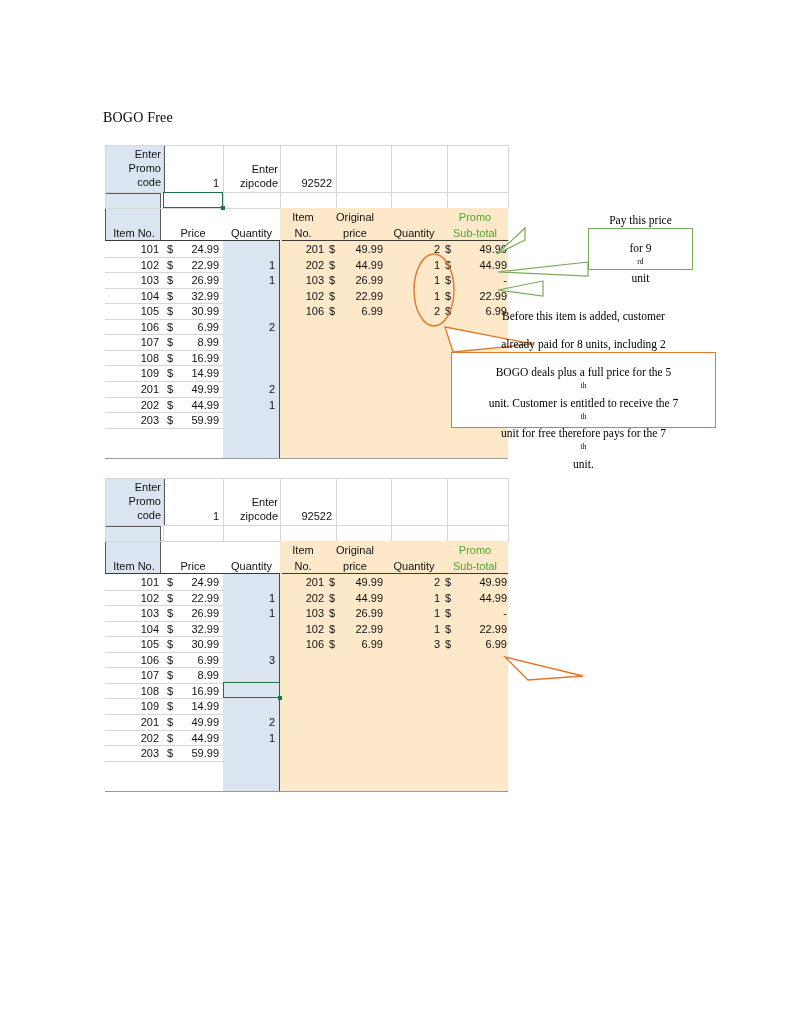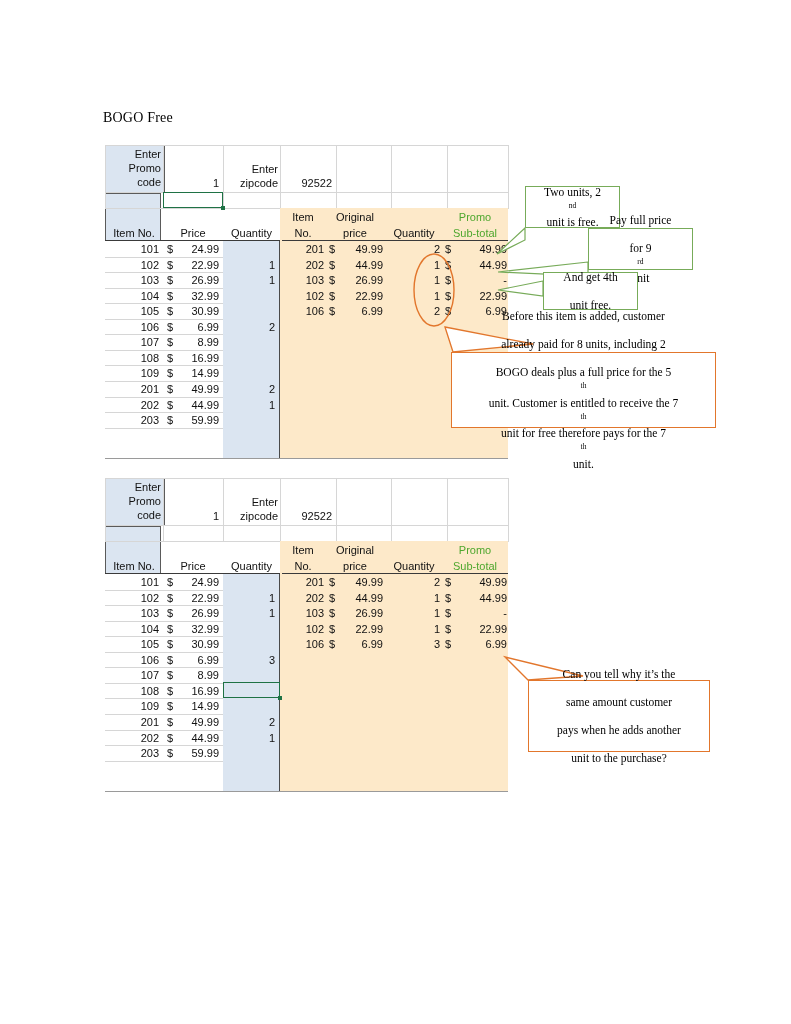--- a/index.html
+++ b/index.html
@@ -436,53 +436,33 @@
 
     <path d="M575,262 L485,272 L575,276 Z" fill="#ffffff" stroke="#77ab59" stroke-width="1.2"></path>
 
     <path d="M530,281 L485,290 L530,296 Z" fill="#ffffff" stroke="#77ab59" stroke-width="1.2"></path>
 
     <path d="M432,327 L520,344 L440,352 Z" fill="#ffffff" stroke="#e2762c" stroke-width="1.3"></path>
 
     <path d="M492,657 L570,676 L515,680 Z" fill="#ffffff" stroke="#e2762c" stroke-width="1.3"></path>
   </svg>
 
-  <div class="callout cg" style="left:512px;top:186px;width:95px;height:42px;">
-    <span>
-      <span>Two units, 2</span><sup>nd</sup><br>
-      <span>unit is free.</span>
-    </span>
-  </div>
 
   <div class="callout cg" style="left:575px;top:228px;width:105px;height:42px;">
     <span>
-      <span>Pay full price</span><br>
+      <span>Pay this price</span><br>
       <span>for 9</span><sup>rd</sup><span> unit</span>
     </span>
   </div>
 
-  <div class="callout cg" style="left:530px;top:272px;width:95px;height:38px;">
-    <span>
-      <span>And get 4th</span><br>
-      <span>unit free.</span>
-    </span>
-  </div>
 
   <div class="callout co" style="left:438px;top:352px;width:265px;height:76px;">
     <span>
       <span>Before this item is added, customer</span><br>
       <span>already paid for 8 units, including 2</span><br>
       <span>BOGO deals plus a full price for the 5</span><sup>th</sup><br>
       <span>unit. Customer is entitled to receive the 7</span><sup>th</sup><br>
       <span>unit for free therefore pays for the 7</span><sup>th</sup><span> unit.</span>
     </span>
   </div>
 
-  <div class="callout co" style="left:515px;top:680px;width:182px;height:72px;">
-    <span>
-      <span>Can you tell why it’s the</span><br>
-      <span>same amount customer</span><br>
-      <span>pays when he adds another</span><br>
-      <span>unit to the purchase?</span>
-    </span>
-  </div>
 
 </div>
 
 </body></html>

